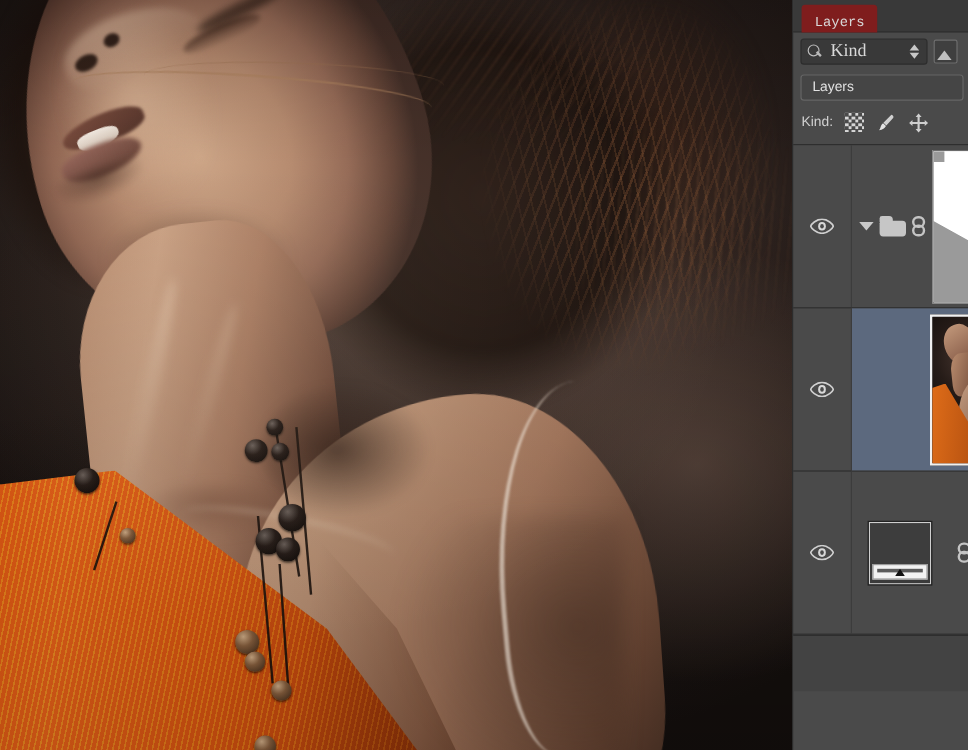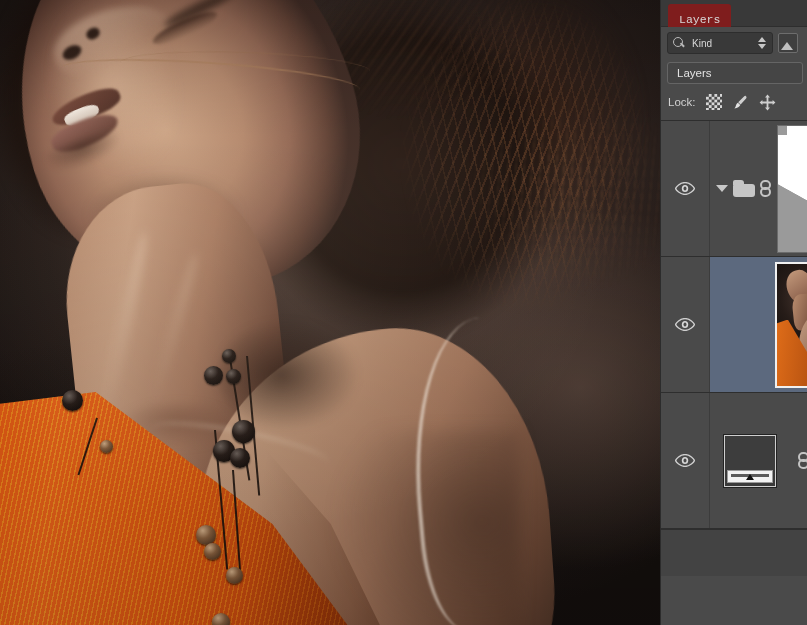--- a/index.html
+++ b/index.html
@@ -363,21 +363,21 @@
     height: 22px;
     background: #393939;
     border: 1px solid #2d2d2d;
     border-radius: 3px;
     display: flex;
     align-items: center;
     gap: 7px;
     padding: 0 5px;
     cursor: pointer;
   }
-  .kind-label { color: #d9d9d9; font-size: 10px; flex: 1; }
+  .kind-label { color: #d9d9d9; font-size: 15px; flex: 1; font-family: Liberation Serif, serif; }
   .mag { width: 12px; height: 12px; position: relative; flex: 0 0 12px; }
   .mag::before {
     content: ""; position: absolute; left: 0; top: 0;
     width: 8px; height: 8px; border: 1.4px solid #b9b9b9; border-radius: 50%;
   }
   .mag::after {
     content: ""; position: absolute; left: 7px; top: 7px;
     width: 5px; height: 1.5px; background: #b9b9b9; transform: rotate(45deg);
   }
   .stepper { width: 9px; height: 16px; position: relative; flex: 0 0 9px; }
@@ -624,21 +624,21 @@
       <div class="filterbtn">
         <span class="mtn"></span>
       </div>
     </div>
 
     <div class="moderow">
       <div class="mode">Layers</div>
     </div>
 
     <div class="lockrow">
-      <span class="lock-label">Lock:</span>
+      <span class="lock-label">Kind:</span>
       <span class="lk lk-checker"></span>
       <span class="lk lk-brush">
         <svg width="17" height="17" viewBox="0 0 17 17">
           <path d="M13.5 1.8 C14.6 2.6 14.9 3.6 14.1 4.6 L8.6 10.6 L6.2 8.3 L12 2.4 C12.6 1.8 13.1 1.5 13.5 1.8 Z" fill="#cfcfcf"></path>
           <path d="M5.9 8.7 L8.3 11 C7.4 12.6 5.6 14.2 2.4 14.6 C3.7 13.3 3.6 12.2 4.2 10.8 C4.6 9.8 5.2 9.1 5.9 8.7 Z" fill="#e2e2e2"></path>
         </svg>
       </span>
       <span class="lk lk-move">
         <svg width="17" height="17" viewBox="0 0 17 17">
           <path d="M8.5 0.6 L11 3.4 L9.4 3.4 L9.4 7.6 L13.6 7.6 L13.6 6 L16.4 8.5 L13.6 11 L13.6 9.4 L9.4 9.4 L9.4 13.6 L11 13.6 L8.5 16.4 L6 13.6 L7.6 13.6 L7.6 9.4 L3.4 9.4 L3.4 11 L0.6 8.5 L3.4 6 L3.4 7.6 L7.6 7.6 L7.6 3.4 L6 3.4 Z" fill="#cfcfcf"></path>

